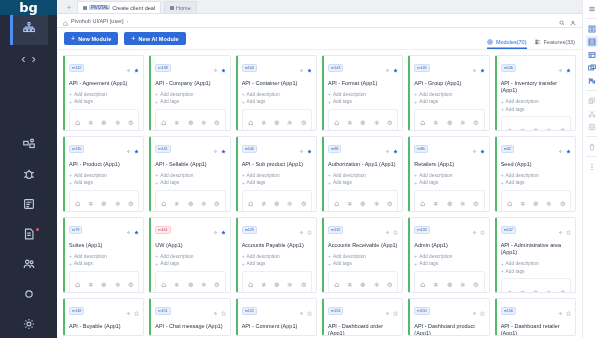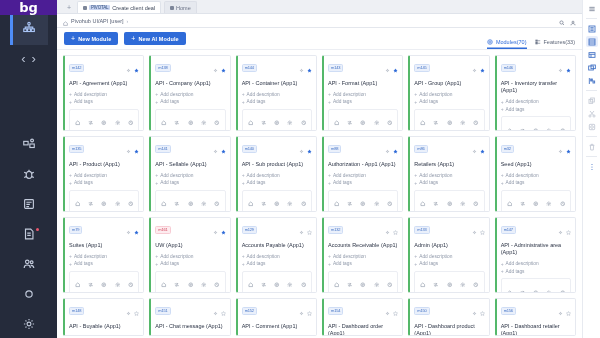--- a/index.html
+++ b/index.html
@@ -12,21 +12,21 @@
 
   
   .left-rail {
     width: 57px; flex: 0 0 57px; background: #252b3b;
     display: flex; flex-direction: column; align-items: center;
     position: relative;
   }
   .rail-inner { position: relative; z-index: 1; width: 57px; height: 100%;
     display:flex; flex-direction:column; align-items:center; }
   .rail-logo {
-    width: 57px; height: 28px; background: #4c1d95; color: #fff;
+    width: 57px; height: 28px; background: #0c4a6e; color: #fff;
     font-weight: bold; font-size: 13px; display:flex; align-items:center;
     justify-content:center; font-family:"DejaVu Sans", sans-serif;
   }
   .rail-col { width: 38px; background:#252b3b; display:flex; flex-direction:column;
     align-items:center; flex:1; }
   .rail-item {
     width: 38px; height: 30px; display:flex; align-items:center; justify-content:center;
     color: #c2cadb; position: relative;
   }
   .rail-item.active { background:#323a4e; box-shadow: inset 3px 0 0 #4f8df7; }

